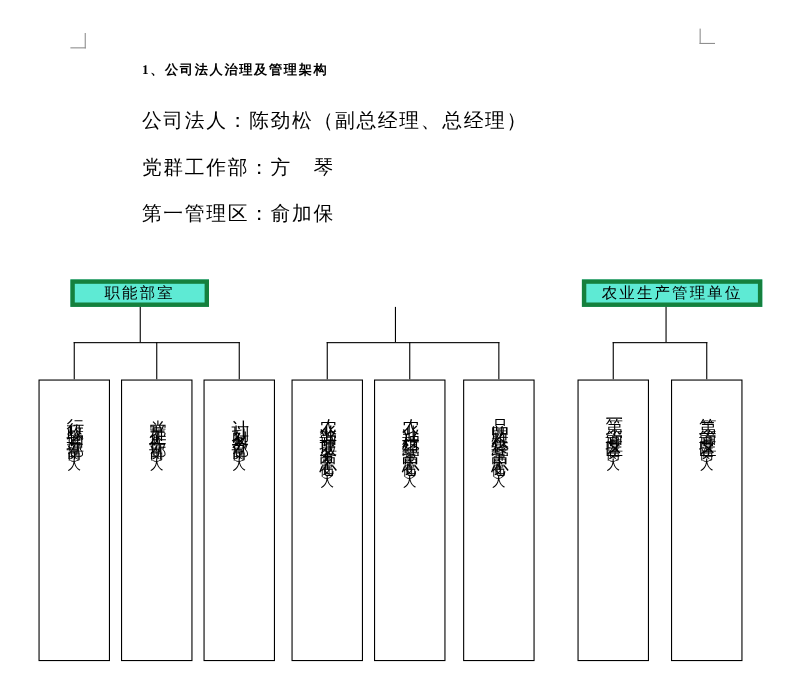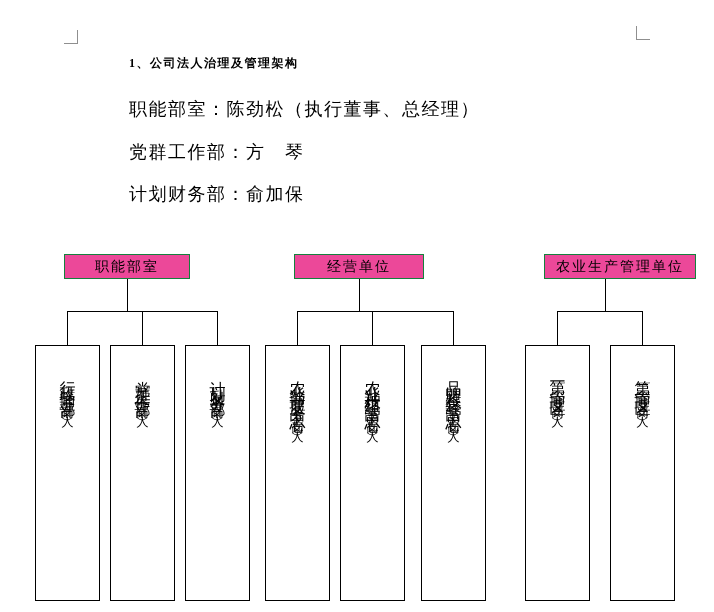--- a/index.html
+++ b/index.html
@@ -27,27 +27,27 @@
     position: absolute; left: 129px;
     font-size: 18px; letter-spacing: 1.5px;
     white-space: nowrap;
   }
   .info.l0 { top: 97px; }
   .info.l1 { top: 140px; }
   .info.l2 { top: 182px; }
 
   .hdr {
     position: absolute; top: 254px; height: 25px;
-    border: 1px solid #15803d; background: #ec4899;
+    border: 4px solid #15803d; background: #5eead4;
     display: flex; align-items: center; justify-content: center;
     font-size: 14px; letter-spacing: 2px; white-space: nowrap;
   }
   .hdr.g0 { left: 64px;  width: 126px; }
   .hdr.g1 { left: 294px; width: 130px; }
-  .hdr.g2 { left: 529px; width: 152px; margin-left: 15px; }
+  .hdr.g2 { left: 529px; width: 164px; }
 
   .ln { position: absolute; background: #000; }
   .ln.v { width: 1px; }
   .ln.h { height: 1px; }
 
   .vbox {
     position: absolute; top: 345px; width: 65px; height: 256px;
     border: 1px solid #000; background: #fff;
     display: flex; justify-content: center;
   }
@@ -66,26 +66,25 @@
 </style>
 </head>
 <body>
 
 <div class="page">
 
   <div class="crop tl"></div>
   <div class="crop tr"></div>
 
   <div class="doc-title">1、公司法人治理及管理架构</div>
-  <div class="info l0">职能部室：陈劲松（执行董事、总经理）</div>
+  <div class="info l0">公司法人：陈劲松（副总经理、总经理）</div>
   <div class="info l1">党群工作部：方　琴</div>
-  <div class="info l2">计划财务部：俞加保</div>
+  <div class="info l2">第一管理区：俞加保</div>
 
   <div class="hdr g0">职能部室</div>
-  <div class="hdr g1">经营单位</div>
   <div class="hdr g2">农业生产管理单位</div>
 
   <div class="ln v" style="left:127px; top:279px; height:32px;"></div>
   <div class="ln h" style="left:67px;  top:311px; width:151px;"></div>
   <div class="ln v" style="left:67px;  top:311px; height:34px;"></div>
   <div class="ln v" style="left:142px; top:311px; height:34px;"></div>
   <div class="ln v" style="left:217px; top:311px; height:34px;"></div>
 
   <div class="ln v" style="left:359px; top:279px; height:32px;"></div>
   <div class="ln h" style="left:297px; top:311px; width:157px;"></div>

